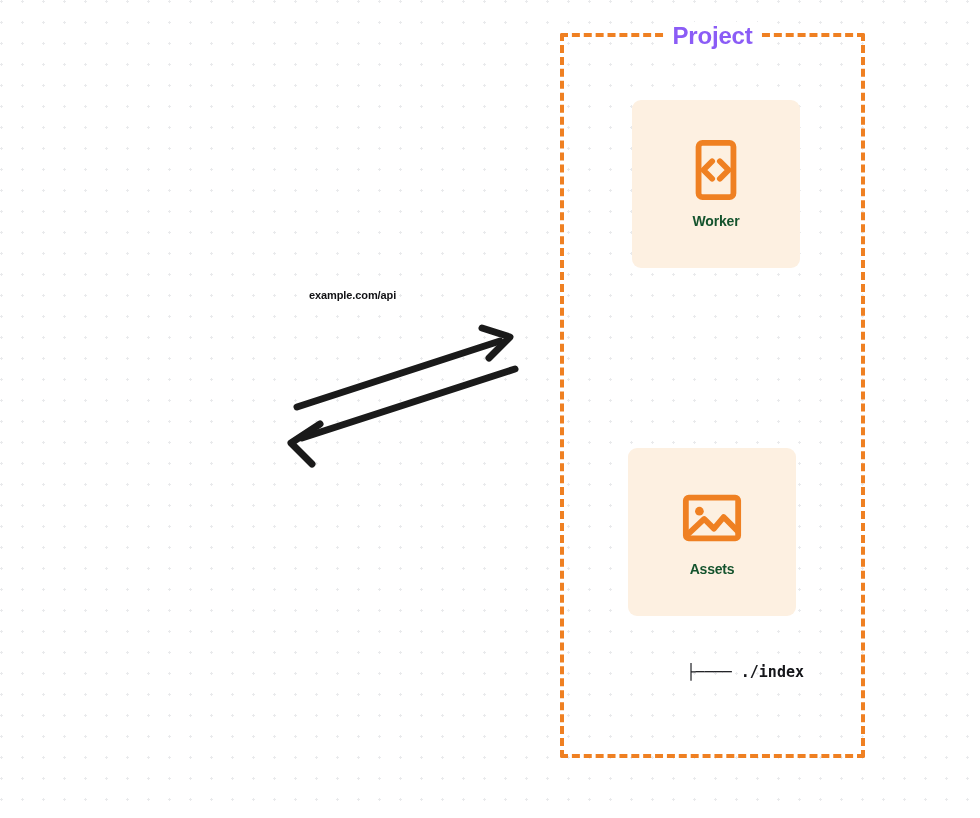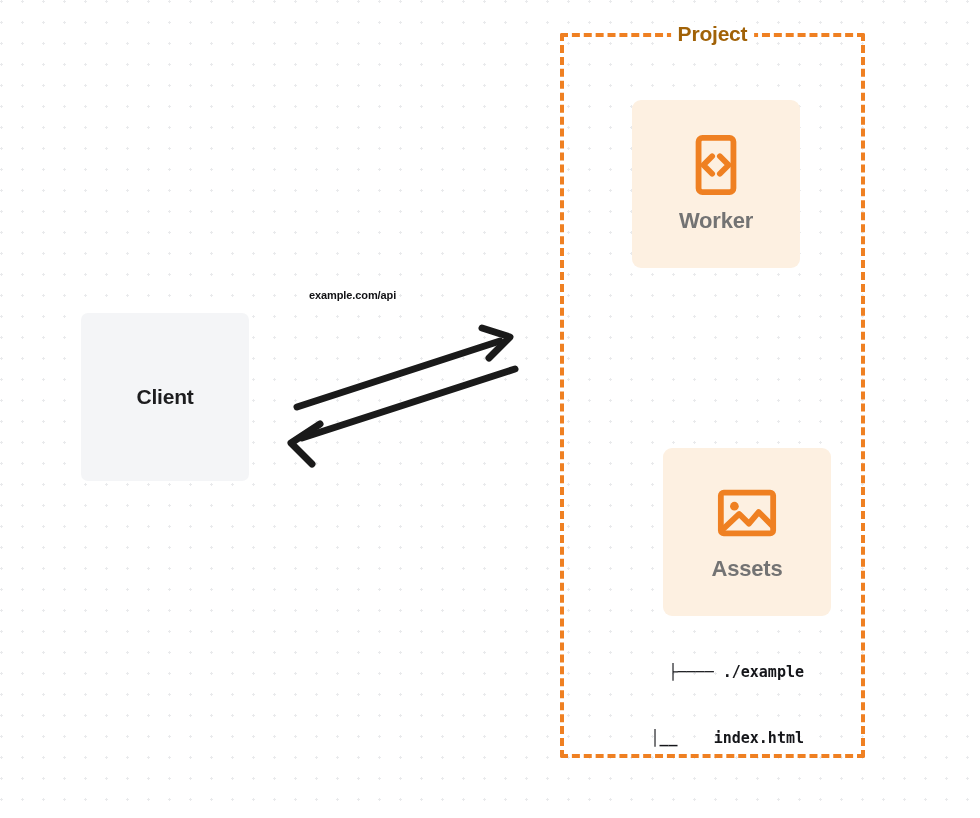--- a/index.html
+++ b/index.html
@@ -72,51 +72,51 @@
     border-radius: 2px;
     box-sizing: border-box;
   }
   .group-title {
     position: absolute;
     left: 50%;
     top: -15px;
     transform: translateX(-50%);
     background: #ffffff;
     padding: 0 7px;
-    font-size: 21px;
+    font-size: 24px;
     font-weight: bold;
-    color: #a16207;
+    color: #8b5cf6;
     letter-spacing: -0.2px;
     white-space: nowrap;
   }
 
   
   .node-orange {
     position: absolute;
     width: 168px;
     height: 168px;
     background: #fdf0e1;
     border-radius: 9px;
     display: flex;
     flex-direction: column;
     align-items: center;
     justify-content: center;
   }
   .node-worker { left: 632px; top: 100px; }
-  .node-assets { left: 663px; top: 448px; }
+  .node-assets { left: 628px; top: 448px; }
   .node-orange .node-icon {
     width: 62px;
     height: 62px;
     display: block;
     margin-bottom: 12px;
   }
   .node-orange .node-label {
-    font-size: 22px;
+    font-size: 14px;
     font-weight: bold;
-    color: #737373;
+    color: #14532d;
     letter-spacing: -0.2px;
   }
 
   
   .file-tree {
     position: absolute;
     left: 604px;
     top: 617px;
     width: 200px;
     font-family: "DejaVu Sans Mono", "Liberation Mono", monospace;
@@ -127,23 +127,20 @@
     text-align: right;
     white-space: pre;
   }
   .file-tree .tree-row { display: block; }
 </style>
 </head>
 <body>
 
 <div id="canvas">
 
-  <div class="node-client">
-    <span class="node-label">Client</span>
-  </div>
 
   <svg class="arrows" viewBox="0 0 980 818" width="980" height="818" aria-hidden="true">
 
     <g>
       <line x1="297" y1="407" x2="500" y2="341" stroke="#1a1a1a" stroke-width="7" stroke-linecap="round"></line>
       <polyline points="482,328 510,337 489,358" fill="none" stroke="#1a1a1a" stroke-width="7" stroke-linecap="round" stroke-linejoin="round"></polyline>
     </g>
 
     <g>
       <line x1="515" y1="369" x2="302" y2="438" stroke="#1a1a1a" stroke-width="7" stroke-linecap="round"></line>
@@ -169,18 +166,17 @@
   <div class="node-orange node-assets">
     <svg class="node-icon" viewBox="0 0 64 64" aria-hidden="true">
       <rect x="5" y="11" width="54" height="42" rx="3" ry="3" fill="none" stroke="#ef8022" stroke-width="6"></rect>
       <circle cx="19" cy="25" r="4.5" fill="#ef8022"></circle>
       <polyline points="7,49 24,33 34,43 44,31 58,45" fill="none" stroke="#ef8022" stroke-width="6" stroke-linecap="round" stroke-linejoin="round"></polyline>
     </svg>
     <span class="node-label">Assets</span>
   </div>
 
   <div class="file-tree">
-    <span class="tree-row">├──── ./example</span>
-    <span class="tree-row">│__    index.html</span>
+    <span class="tree-row">├──── ./index</span>
     
   </div>
 
 </div>
 
 </body></html>

